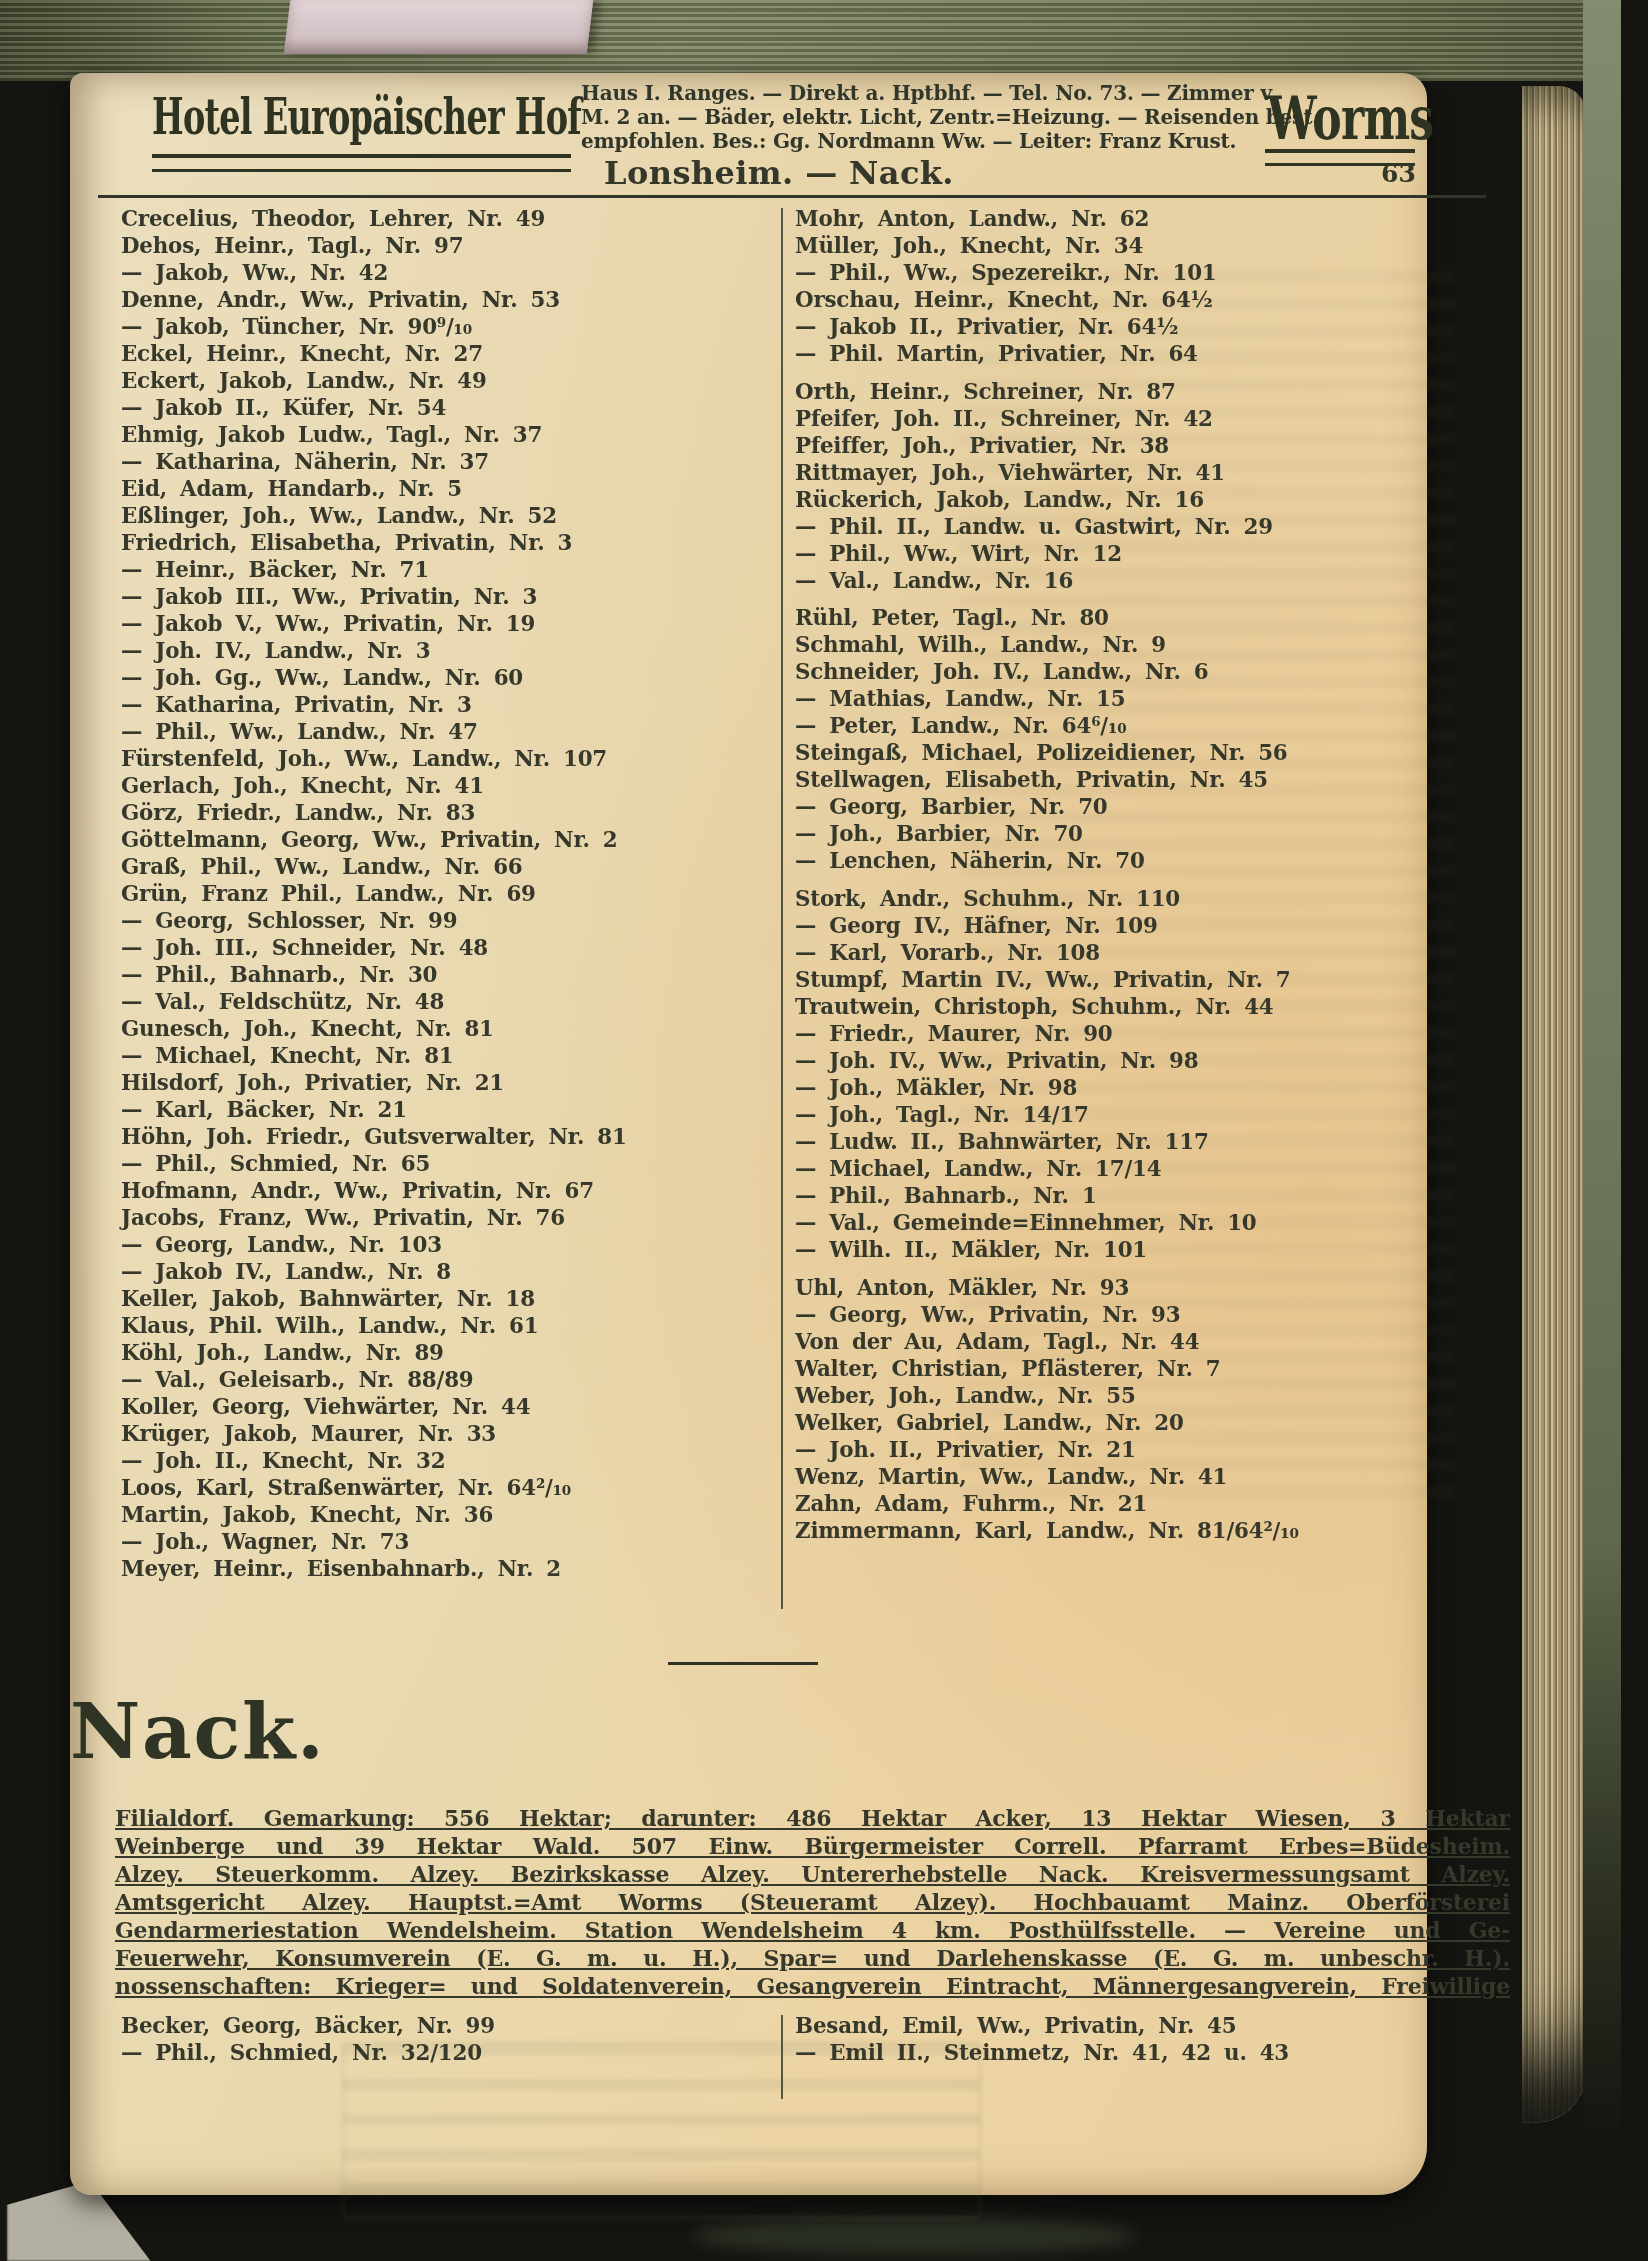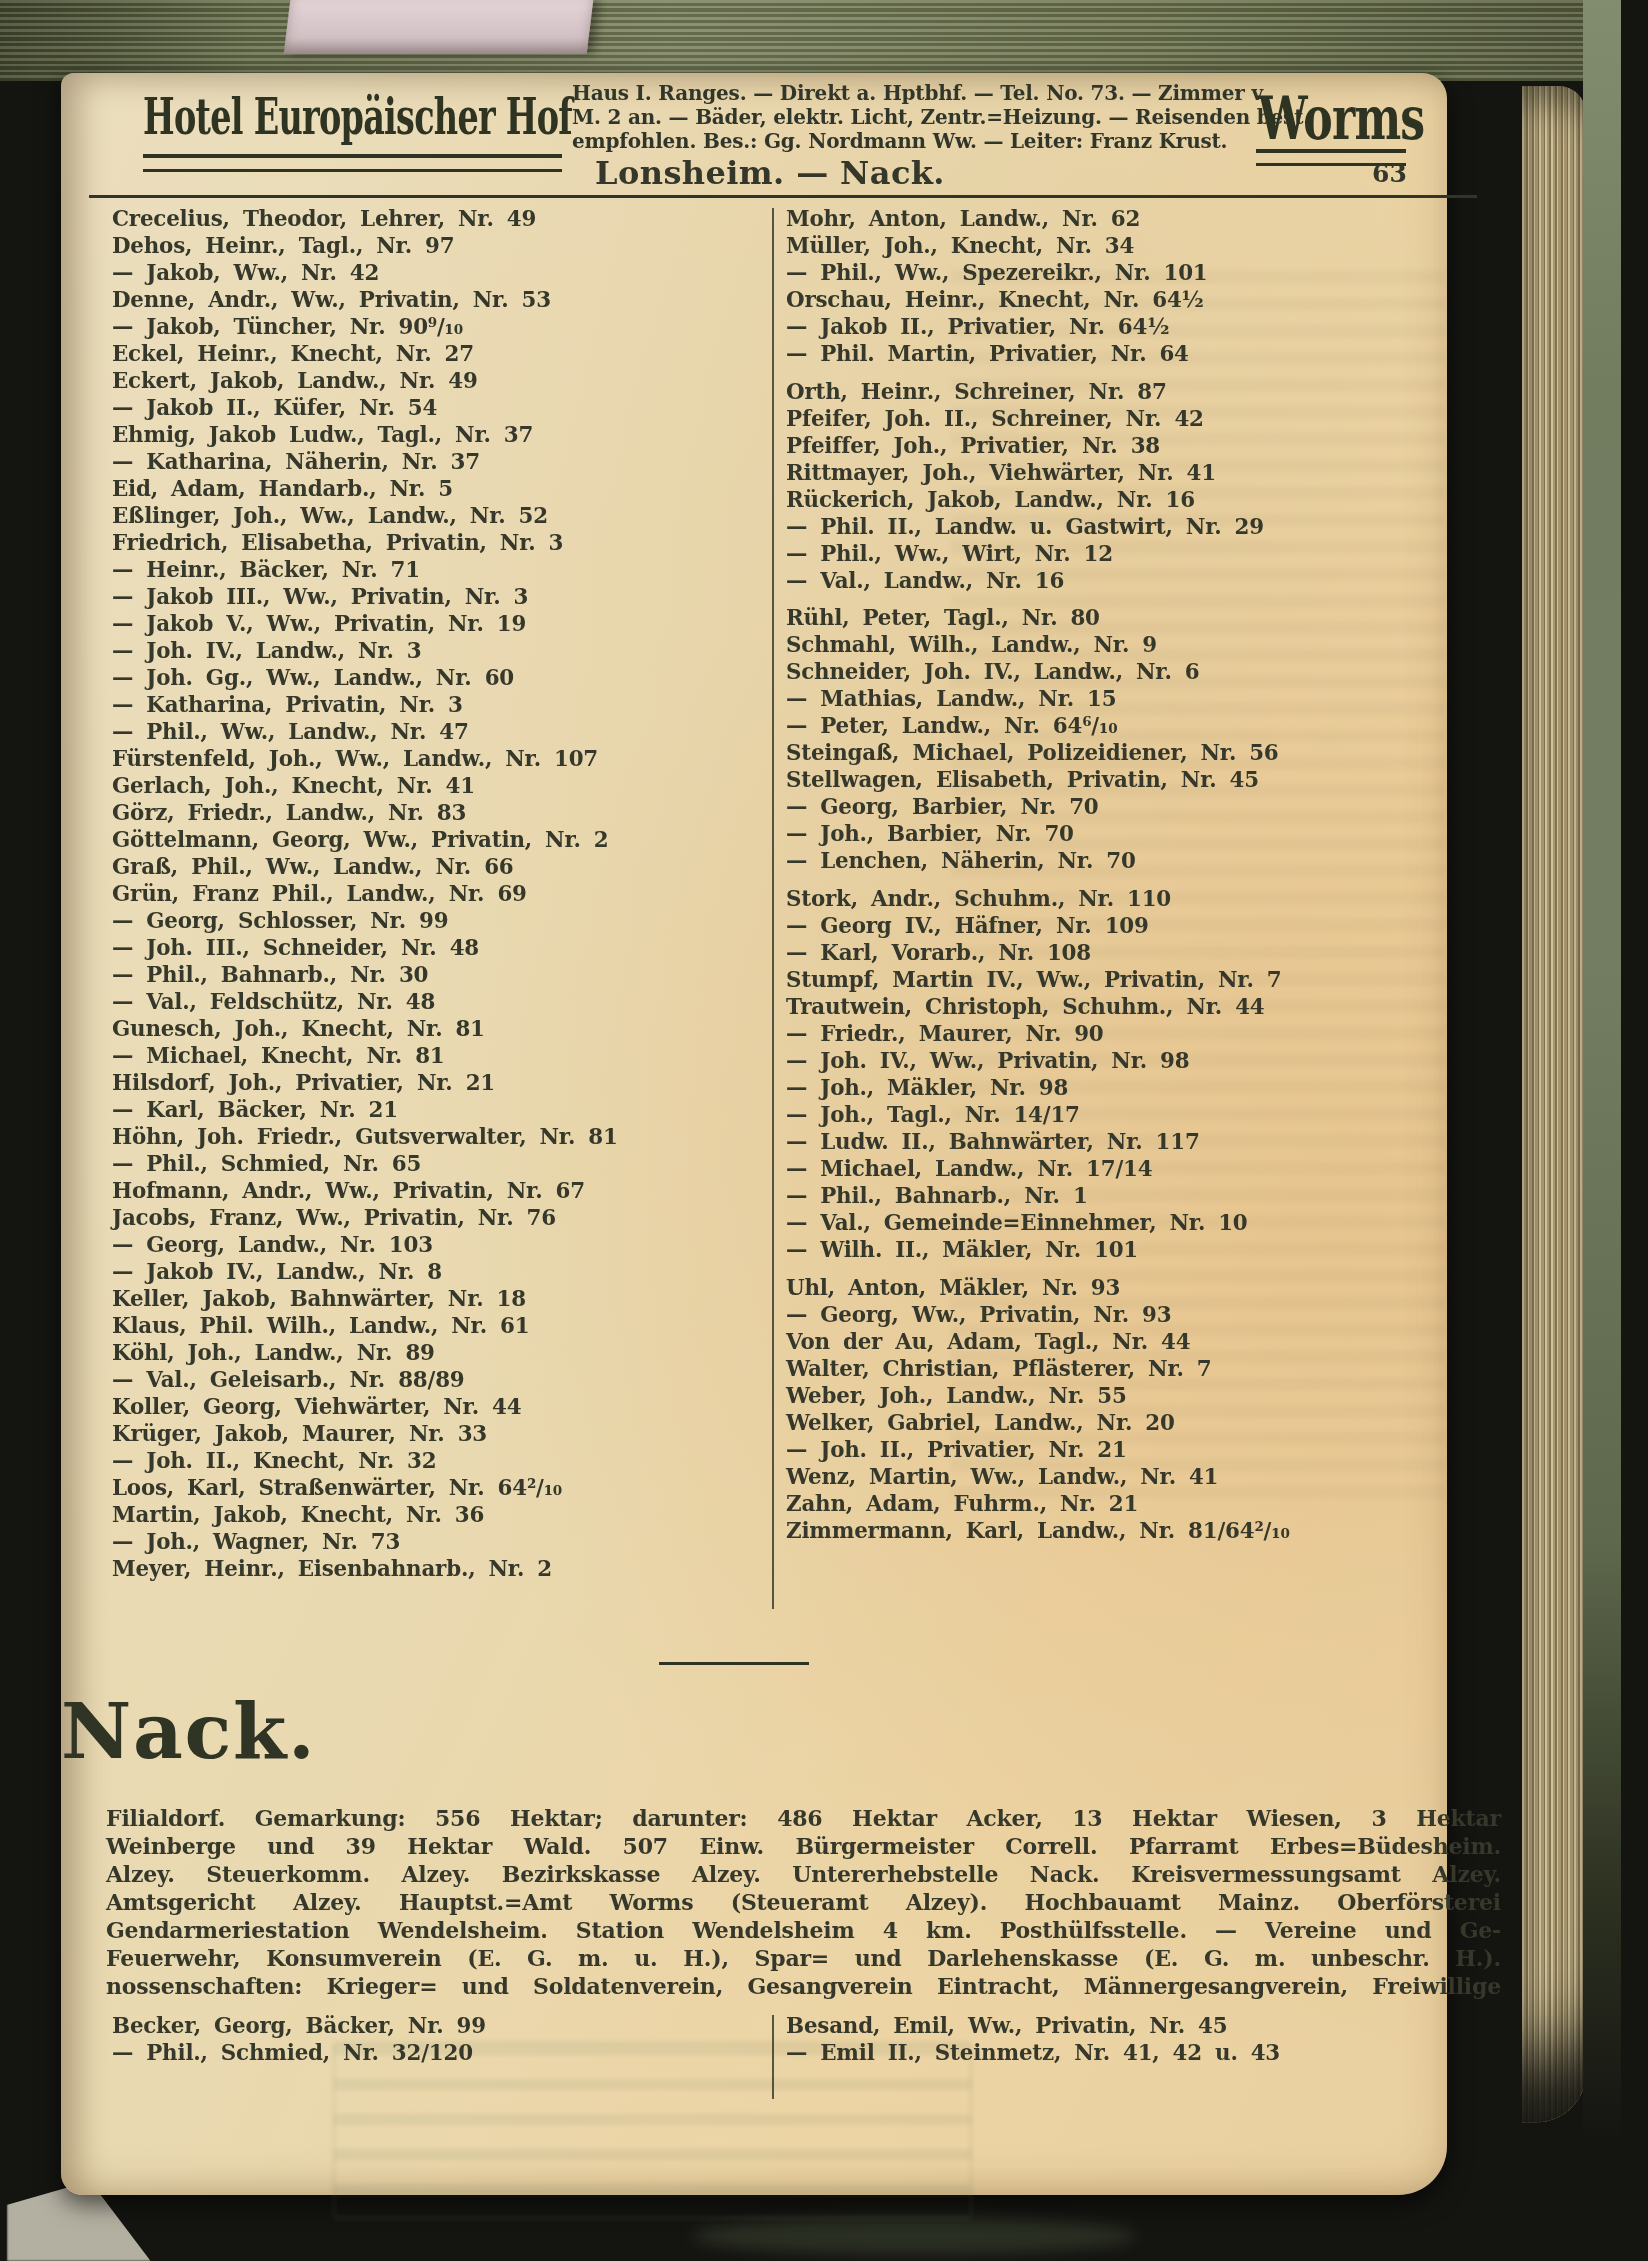--- a/index.html
+++ b/index.html
@@ -43,32 +43,31 @@
     clip-path:polygon(0 100%,100% 100%,58% 0,0 30%);
     filter:blur(0.8px);
   }
   .bottom-glow{
     position:absolute;left:692px;top:2218px;width:445px;height:36px;
     background:rgba(125,145,100,.22);border-radius:50%;filter:blur(7.4px);
   }
 
   
   .page{
-    position:absolute;left:61px;top:73px;width:1357px;height:2122px;
+    position:absolute;left:70px;top:73px;width:1357px;height:2122px;
     background:
       radial-gradient(ellipse at 74% 22%, rgba(216,160,88,.16), transparent 55%),
       radial-gradient(ellipse at 92% 55%, rgba(214,150,80,.20), transparent 50%),
       linear-gradient(115deg,#ebdebd 0%,#e9d9b0 45%,#ecd4a4 72%,#e9d0a0 100%);
     border-radius:13px 25px 49px 21.4px;
     box-shadow:
       inset 18px 5px 31px rgba(70,50,25,.30),
       inset -5px -11.5px 38px rgba(130,90,45,.18),
       0 8.2px 25px rgba(0,0,0,.6);
     color:#35382a;
-    padding-left:29px;
   }
 
   
   .ghost-box{
     position:absolute;left:272px;top:1969px;width:635px;height:173px;
     border:2.5px solid rgba(110,125,95,.16);border-radius:5px;
     background:repeating-linear-gradient(180deg,rgba(110,125,95,.10) 0 11.5px,transparent 11.5px 35px);
     filter:blur(2.1px);
   }
   .ghost-col{
@@ -125,21 +124,21 @@
   .entry-group{margin-bottom:10.7px;}
 
   
   .short-rule{
     position:absolute;left:598px;top:1589px;width:150px;height:3.3px;background:#2f3326;
   }
   .section-heading{
     position:absolute;left:0;top:1617px;width:1401px;text-align:left;
     font-size:77px;line-height:82px;font-weight:bold;letter-spacing:1.6px;color:#2f3424;
   }
-  .paragraph{position:absolute;left:45px;top:1731px;width:1395px;}
+  .paragraph{position:absolute;left:45px;top:1731px;width:1395px;text-decoration:underline;}
   .para-line{
     font-size:22px;font-weight:bold;line-height:28px;color:#35382a;
     letter-spacing:-0.2px;word-spacing:3.3px;
     text-align:justify;text-align-last:justify;
   }
   .bottom-left{position:absolute;left:51px;top:1939px;width:647px;}
   .bottom-right{position:absolute;left:725px;top:1939px;width:651px;}
   .bottom-divider{
     position:absolute;left:711px;top:1942px;width:1.6px;height:84px;background:rgba(48,52,40,.8);
   }

